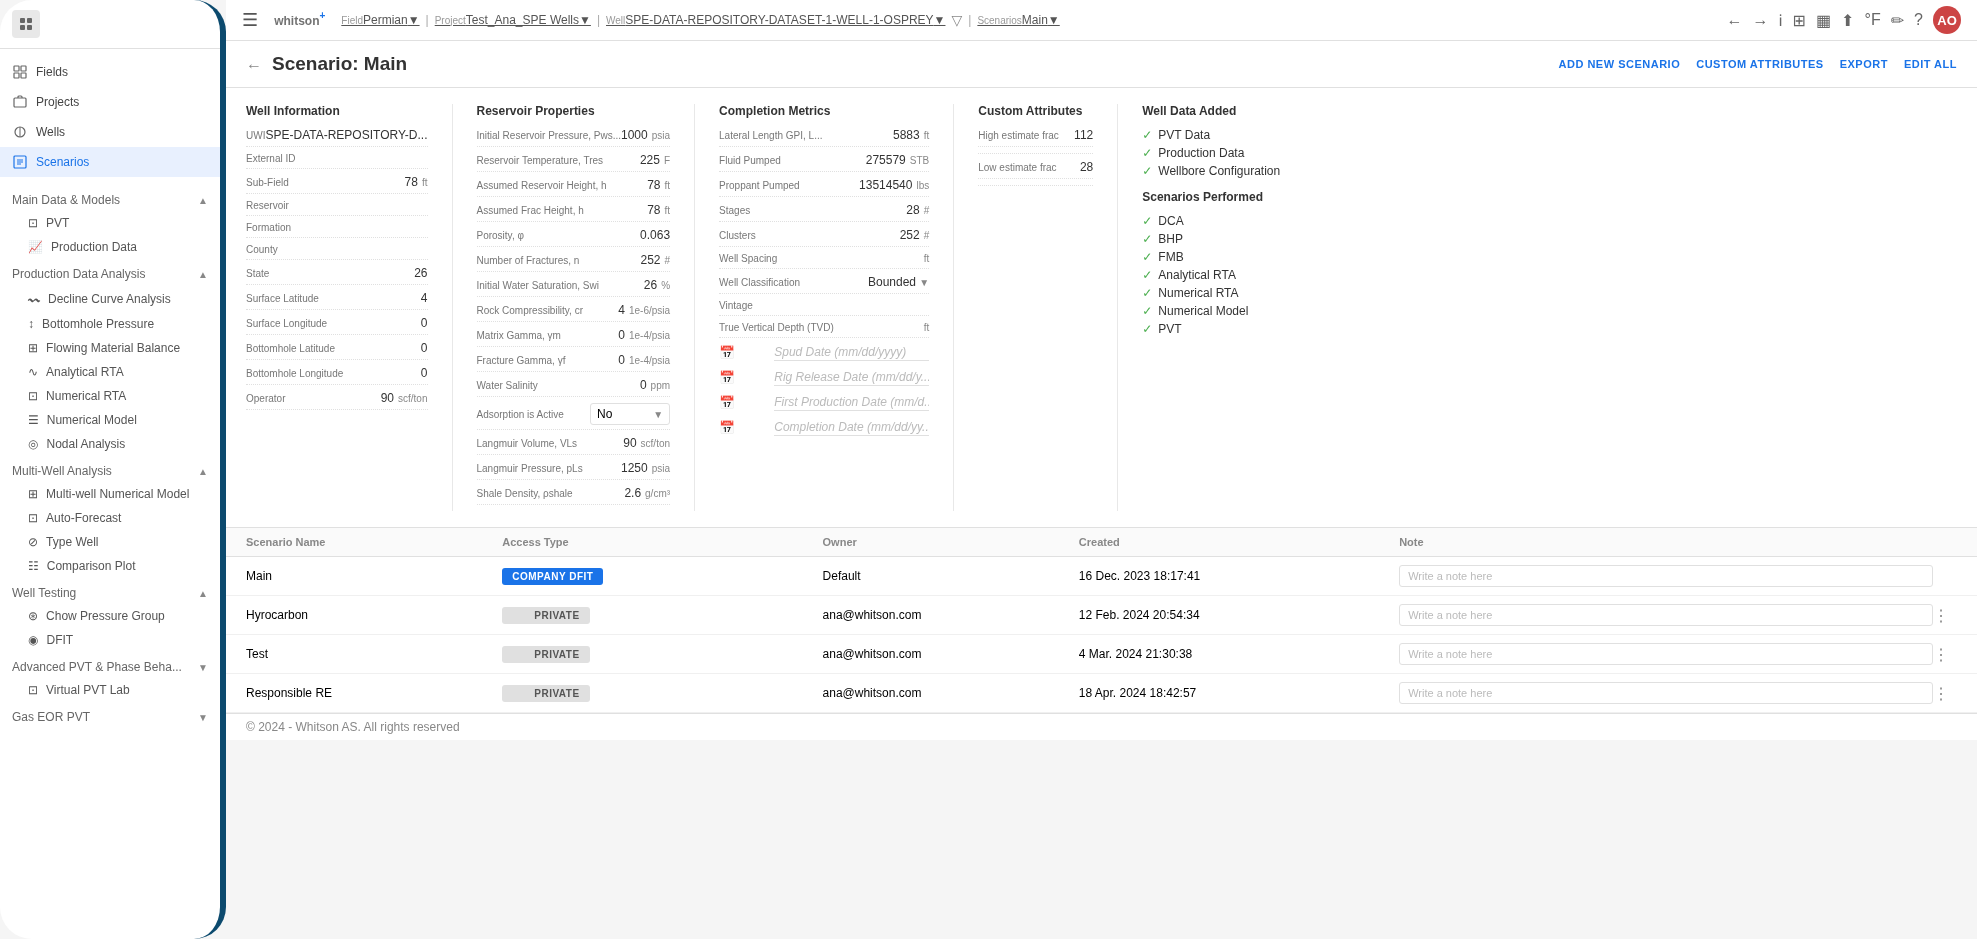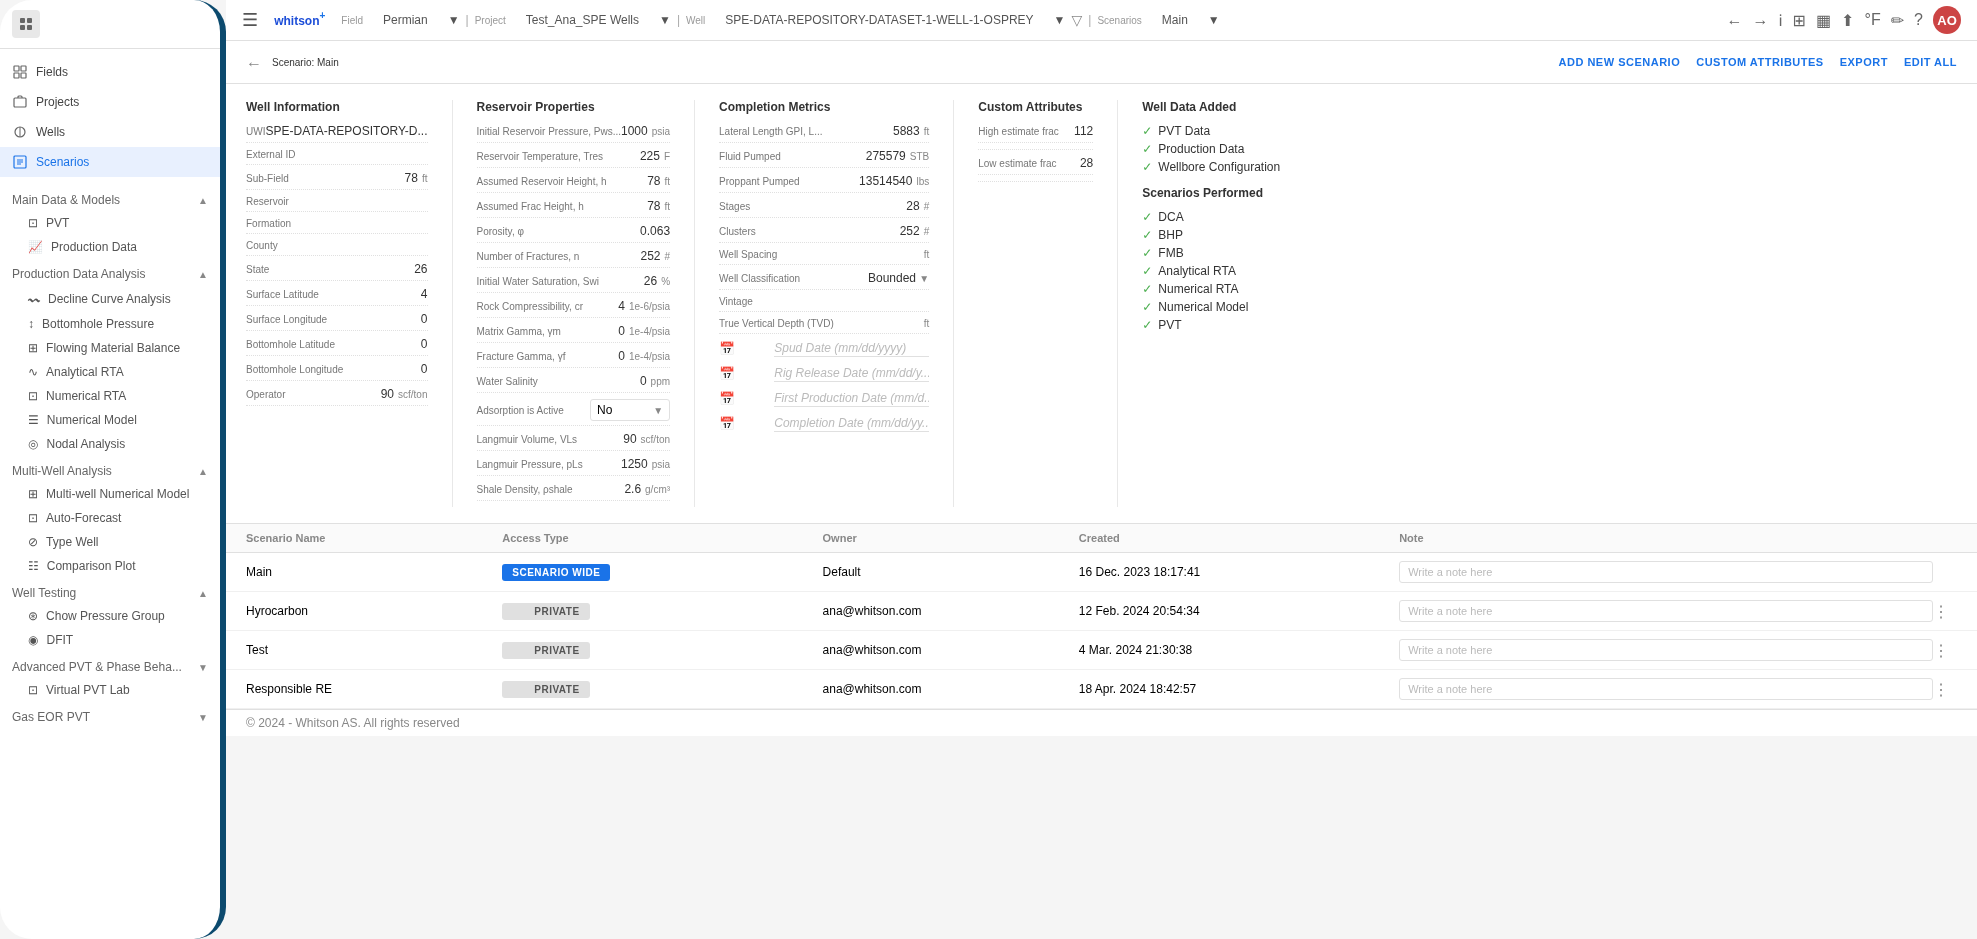--- a/index.html
+++ b/index.html
@@ -16,38 +16,38 @@
     .sidebar-sub-item { display: flex; align-items: center; padding: 5px 12px 5px 28px; cursor: pointer; gap: 8px; color: #555; }
     .collapse-icon { font-size: 10px; color: #888; }
 
     
     .main { flex: 1; display: flex; flex-direction: column; overflow: hidden; }
 
     
     .topbar { display: flex; align-items: center; padding: 6px 16px; background: #fff; border-bottom: 1px solid #e0e0e0; gap: 16px; min-height: 40px; }
     .topbar-menu { font-size: 18px; cursor: pointer; color: #555; }
     .topbar-brand { font-weight: 700; font-size: 16px; color: #333; }
-    .topbar-brand span { color: #1d4ed8; }
+    .topbar-brand span { color: #737373; }
     .topbar-breadcrumb { display: flex; align-items: center; gap: 6px; }
-    .topbar-bc-item { display: flex; align-items: center; gap: 20px; color: #555; cursor: pointer; }
+    .topbar-bc-item { display: flex; align-items: center; gap: 0; color: #555; cursor: pointer; text-decoration: underline; }
     .topbar-bc-item .bc-label { font-size: 12px; }
     .topbar-separator { color: #aaa; }
     .topbar-filter-icon { font-size: 14px; color: #888; }
     .topbar-right { margin-left: auto; display: flex; align-items: center; gap: 10px; }
     .topbar-right-icon { font-size: 16px; color: #666; cursor: pointer; }
     .topbar-avatar { width: 28px; height: 28px; border-radius: 50%; background: #c44; display: flex; align-items: center; justify-content: center; color: #fff; font-size: 13px; font-weight: 700; }
 
     
     .content { flex: 1; overflow-y: auto; background: #f5f5f5; }
 
     
     .scenario-header { display: flex; align-items: center; justify-content: space-between; padding: 12px 20px; background: #fff; border-bottom: 1px solid #e0e0e0; }
     .scenario-title-row { display: flex; align-items: center; gap: 10px; }
     .back-btn { color: #888; cursor: pointer; font-size: 16px; }
-    .scenario-title { font-size: 10px; font-weight: 400; color: #333; }
+    .scenario-title { font-size: 19px; font-weight: 700; color: #333; }
     .scenario-actions { display: flex; align-items: center; gap: 16px; }
     .scenario-action-btn { font-size: 11px; font-weight: 600; color: #1a73e8; cursor: pointer; letter-spacing: 0.5px; }
 
     
     .info-section { display: flex; gap: 0; background: #fff; border-bottom: 1px solid #e0e0e0; padding: 16px 20px; overflow-x: auto; }
     .info-column { min-width: 200px; padding-right: 24px; border-right: 1px solid #e8e8e8; margin-right: 24px; }
     .info-column:last-child { border-right: none; margin-right: 0; }
     .info-col-title { font-size: 12px; font-weight: 700; color: #333; margin-bottom: 10px; }
     .info-field-row { display: flex; align-items: center; justify-content: space-between; border-bottom: 1px dotted #e0e0e0; padding-bottom: 4px; margin-bottom: 6px; }
     .info-field-row-label { font-size: 10px; color: #777; flex: 1; }
@@ -588,21 +588,21 @@
         <div class="scenarios-table-col col-access">Access Type</div>
         <div class="scenarios-table-col col-owner">Owner</div>
         <div class="scenarios-table-col col-created">Created</div>
         <div class="scenarios-table-col col-note">Note</div>
         <div class="col-actions"></div>
       </div>
       <div id="scenarios-rows-container">
           <div class="scenarios-table-row">
     <div class="col-name">Main</div>
     <div class="col-access">
-      <span class="badge badge-company">SCENARIO WIDE</span>
+      <span class="badge badge-company">COMPANY DFIT</span>
     </div>
     <div class="col-owner">Default</div>
     <div class="col-created">16 Dec. 2023 18:17:41</div>
     <div class="col-note">
       <input class="note-input" placeholder="Write a note here" style="">
     </div>
     <div class="col-actions">
       
     </div>
   </div>

